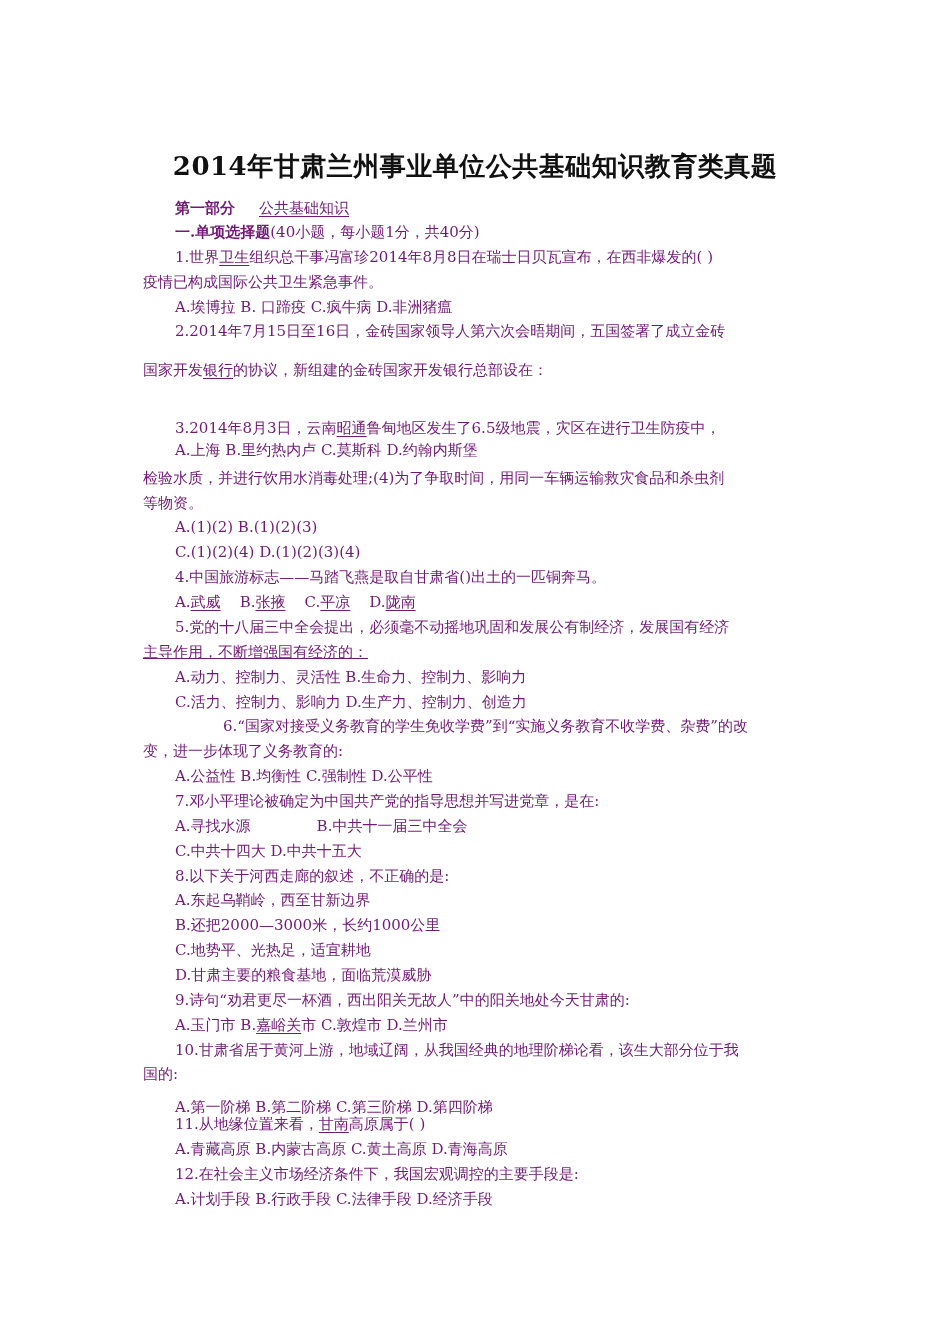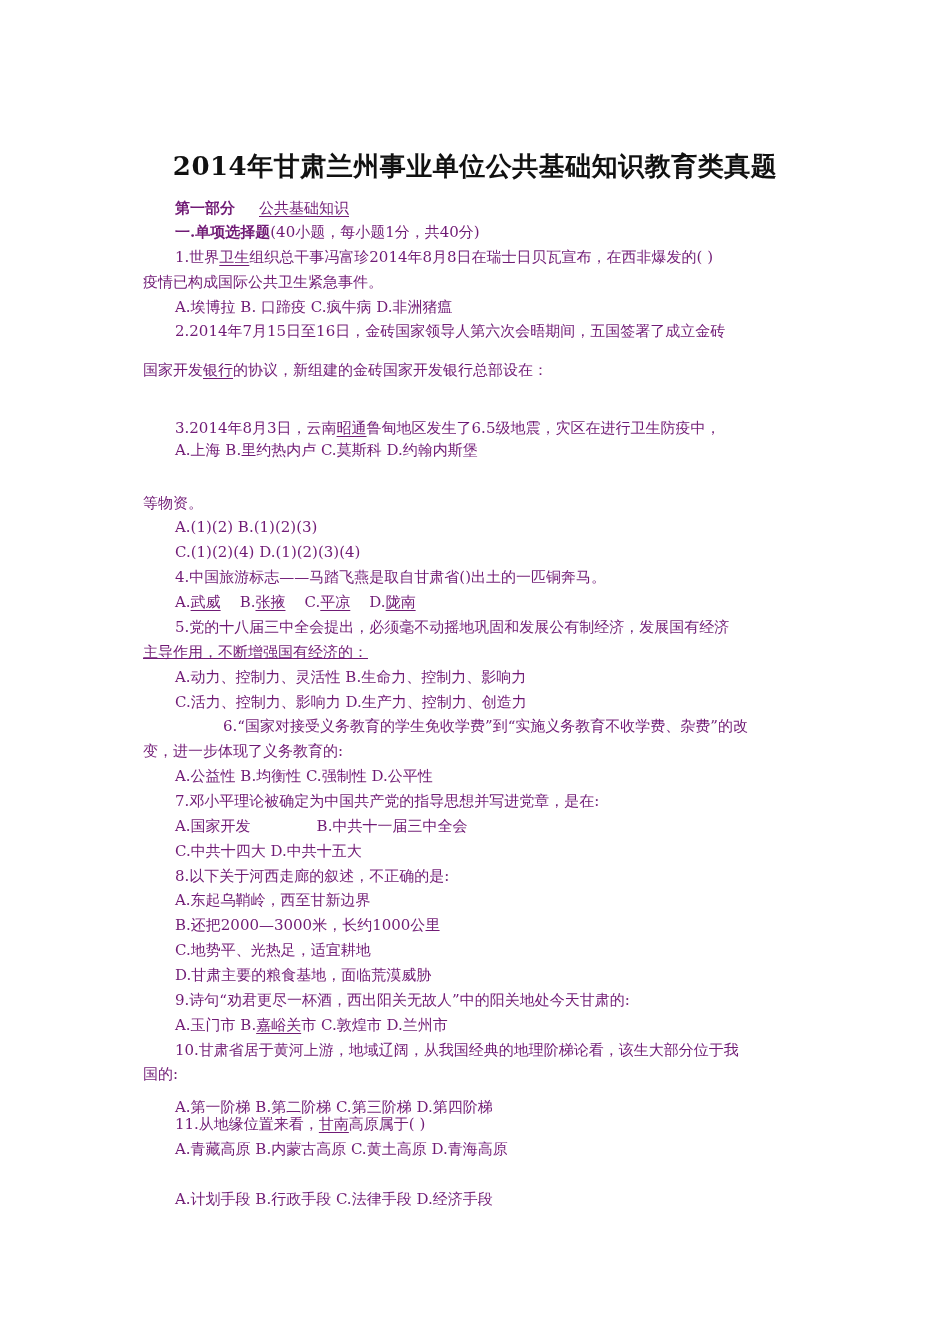--- a/index.html
+++ b/index.html
@@ -39,20 +39,21 @@
 
   <div class="ln ind" style="top:305px;">2.2014年7月15日至16日，金砖国家领导人第六次会晤期间，五国签署了成立金砖</div>
   <div class="ln full" style="top:344px;">
     <span>国家开发</span><span class="u">银行</span><span>的协议，新组建的金砖国家开发银行总部设在：</span>
   </div>
   <div class="ln ind" style="top:377px;margin-top:47px;">A.上海  B.里约热内卢  C.莫斯科  D.约翰内斯堡</div>
 
   <div class="ln ind" style="top:402px;">
     <span>3.2014年8月3日，云南</span><span class="u">昭通</span><span>鲁甸地区发生了6.5级地震，灾区在进行卫生防疫中，</span>
   </div>
+  <div class="ln full" style="top:452px;">检验水质，并进行饮用水消毒处理;(4)为了争取时间，用同一车辆运输救灾食品和杀虫剂</div>
   <div class="ln full" style="top:477px;">等物资。</div>
   <div class="ln ind" style="top:501px;">A.(1)(2)  B.(1)(2)(3)</div>
   <div class="ln ind" style="top:526px;">C.(1)(2)(4)  D.(1)(2)(3)(4)</div>
 
   <div class="ln ind" style="top:551px;">4.中国旅游标志——马踏飞燕是取自甘肃省()出土的一匹铜奔马。</div>
   <div class="ln ind" style="top:576px;">
     <span>A.</span><span class="u">武威</span>&nbsp;&nbsp;&nbsp;
     <span>B.</span><span class="u">张掖</span>&nbsp;&nbsp;&nbsp;
     <span>C.</span><span class="u">平凉</span>&nbsp;&nbsp;&nbsp;
     <span>D.</span><span class="u">陇南</span>
@@ -62,21 +63,21 @@
   <div class="ln full" style="top:626px;text-decoration:underline;">主导作用，不断增强国有经济的：</div>
   <div class="ln ind" style="top:651px;">A.动力、控制力、灵活性  B.生命力、控制力、影响力</div>
   <div class="ln ind" style="top:676px;">C.活力、控制力、影响力  D.生产力、控制力、创造力</div>
 
   <div class="ln ind" style="top:700px;margin-left:48px;">6.“国家对接受义务教育的学生免收学费”到“实施义务教育不收学费、杂费”的改</div>
   <div class="ln full" style="top:725px;">变，进一步体现了义务教育的:</div>
   <div class="ln ind" style="top:750px;">A.公益性  B.均衡性  C.强制性  D.公平性</div>
 
   <div class="ln ind" style="top:775px;">7.邓小平理论被确定为中国共产党的指导思想并写进党章，是在:</div>
   <div class="ln ind" style="top:800px;">
-    <span>A.国家开发</span><span class="gap2"></span><span>B.中共十一届三中全会</span>
+    <span>A.寻找水源</span><span class="gap2"></span><span>B.中共十一届三中全会</span>
   </div>
   <div class="ln ind" style="top:825px;">C.中共十四大  D.中共十五大</div>
 
   <div class="ln ind" style="top:850px;">8.以下关于河西走廊的叙述，不正确的是:</div>
   <div class="ln ind" style="top:874px;">A.东起乌鞘岭，西至甘新边界</div>
   <div class="ln ind" style="top:899px;">B.还把2000—3000米，长约1000公里</div>
   <div class="ln ind" style="top:924px;">C.地势平、光热足，适宜耕地</div>
   <div class="ln ind" style="top:949px;">D.甘肃主要的粮食基地，面临荒漠威胁</div>
 
   <div class="ln ind" style="top:974px;">9.诗句“劝君更尽一杯酒，西出阳关无故人”中的阳关地处今天甘肃的:</div>
@@ -86,15 +87,16 @@
 
   <div class="ln ind" style="top:1024px;">10.甘肃省居于黄河上游，地域辽阔，从我国经典的地理阶梯论看，该生大部分位于我</div>
   <div class="ln full" style="top:1048px;">国的:</div>
   <div class="ln ind" style="top:1073px;margin-top:8px;">A.第一阶梯  B.第二阶梯  C.第三阶梯  D.第四阶梯</div>
 
   <div class="ln ind" style="top:1098px;">
     <span>11.从地缘位置来看，</span><span class="u">甘南</span><span>高原属于( )</span>
   </div>
   <div class="ln ind" style="top:1123px;">A.青藏高原  B.内蒙古高原  C.黄土高原  D.青海高原</div>
 
+  <div class="ln ind" style="top:1148px;">12.在社会主义市场经济条件下，我国宏观调控的主要手段是:</div>
   <div class="ln ind" style="top:1173px;">A.计划手段  B.行政手段  C.法律手段  D.经济手段</div>
 
 </div>
 
 </body></html>

